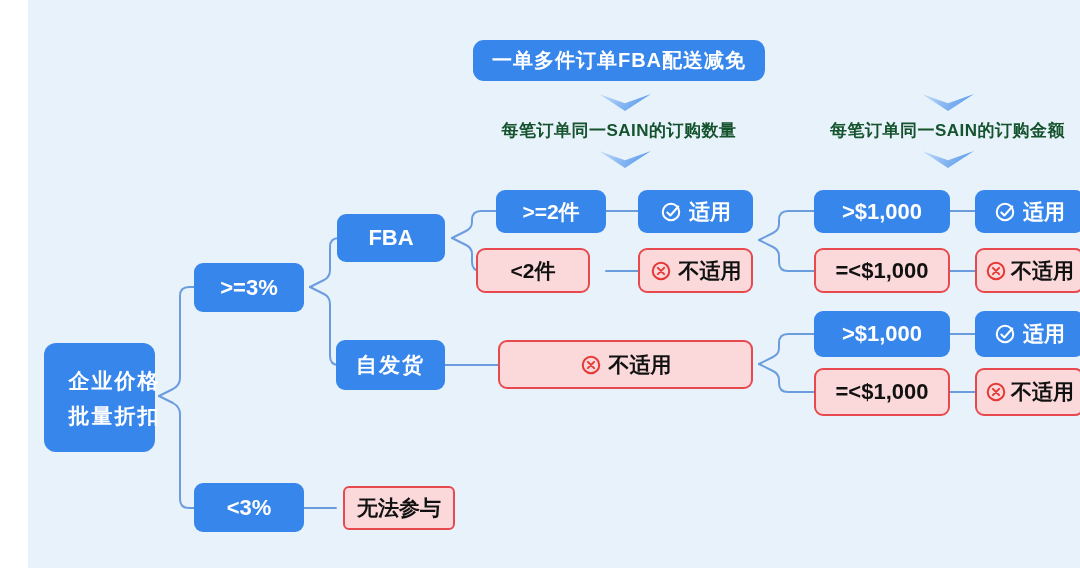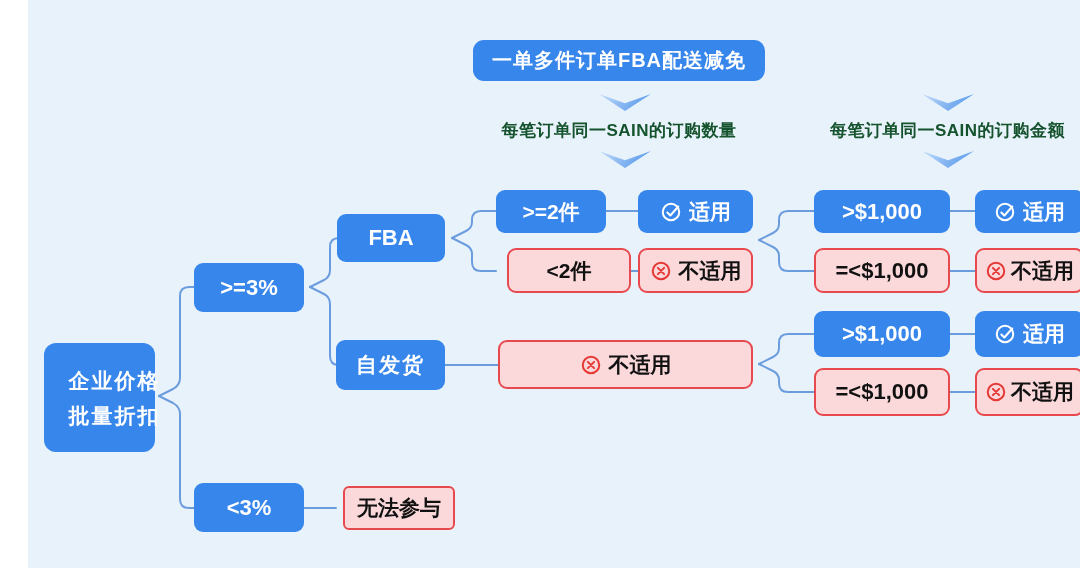--- a/index.html
+++ b/index.html
@@ -83,21 +83,21 @@
   <div class="node blue fs21" style="left:468px;top:190px;width:110px;height:43px;">&gt;=2件</div>
   <div class="node blue fs21" style="left:610px;top:190px;width:115px;height:43px;">
     <span class="icon">
       <svg width="22" height="22" viewBox="0 0 24 24" fill="none" stroke="#FFFFFF" stroke-width="2.2" stroke-linecap="round" stroke-linejoin="round">
         <circle cx="12" cy="12" r="9"></circle>
           <path d="M8 12.5 L11.3 15.8 L20 6"></path>
       </svg>
     </span>
     <span class="lbl">适用</span>
   </div>
-  <div class="node pink fs21" style="left:479px;top:248px;width:124px;height:45px;">&lt;2件</div>
+  <div class="node pink fs21" style="left:448px;top:248px;width:114px;height:45px;">&lt;2件</div>
   <div class="node pink fs21" style="left:610px;top:248px;width:115px;height:45px;">
     <span class="icon">
       <svg width="22" height="22" viewBox="0 0 24 24" fill="none" stroke="#E53935" stroke-width="2.2" stroke-linecap="round">
         <circle cx="12" cy="12" r="9"></circle>
           <path d="M8.6 8.6 L15.4 15.4 M15.4 8.6 L8.6 15.4"></path>
       </svg>
     </span>
     <span class="lbl">不适用</span>
   </div>
 

